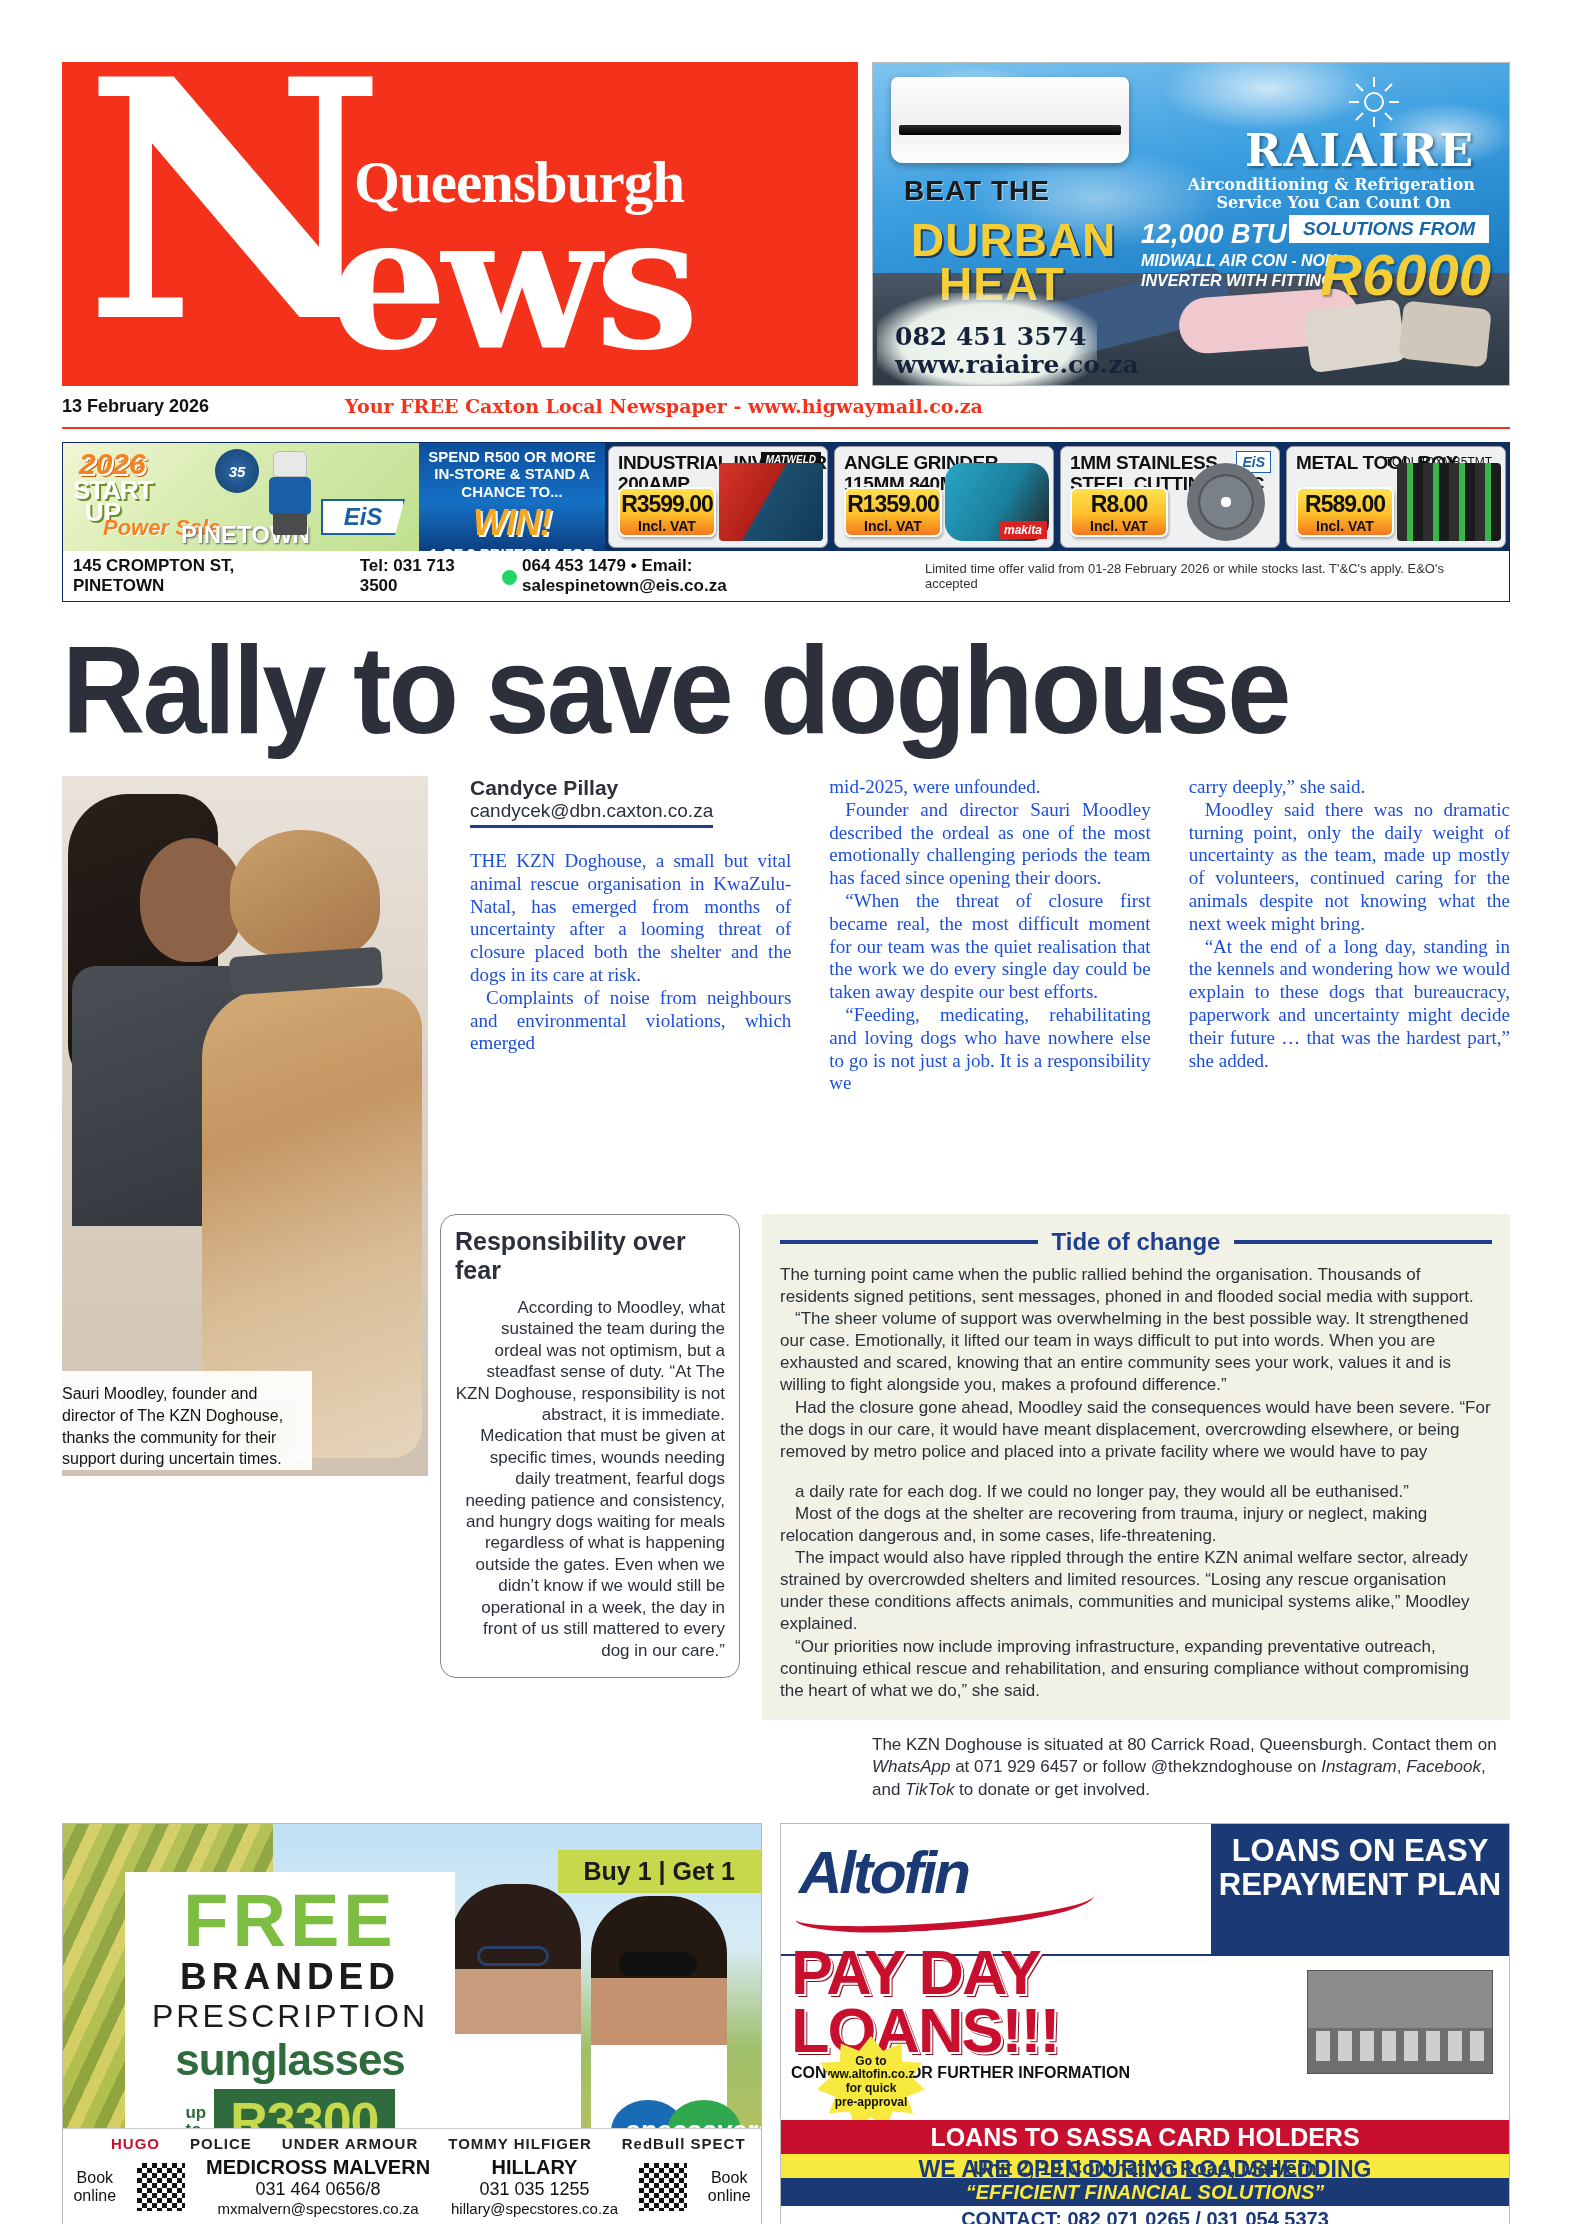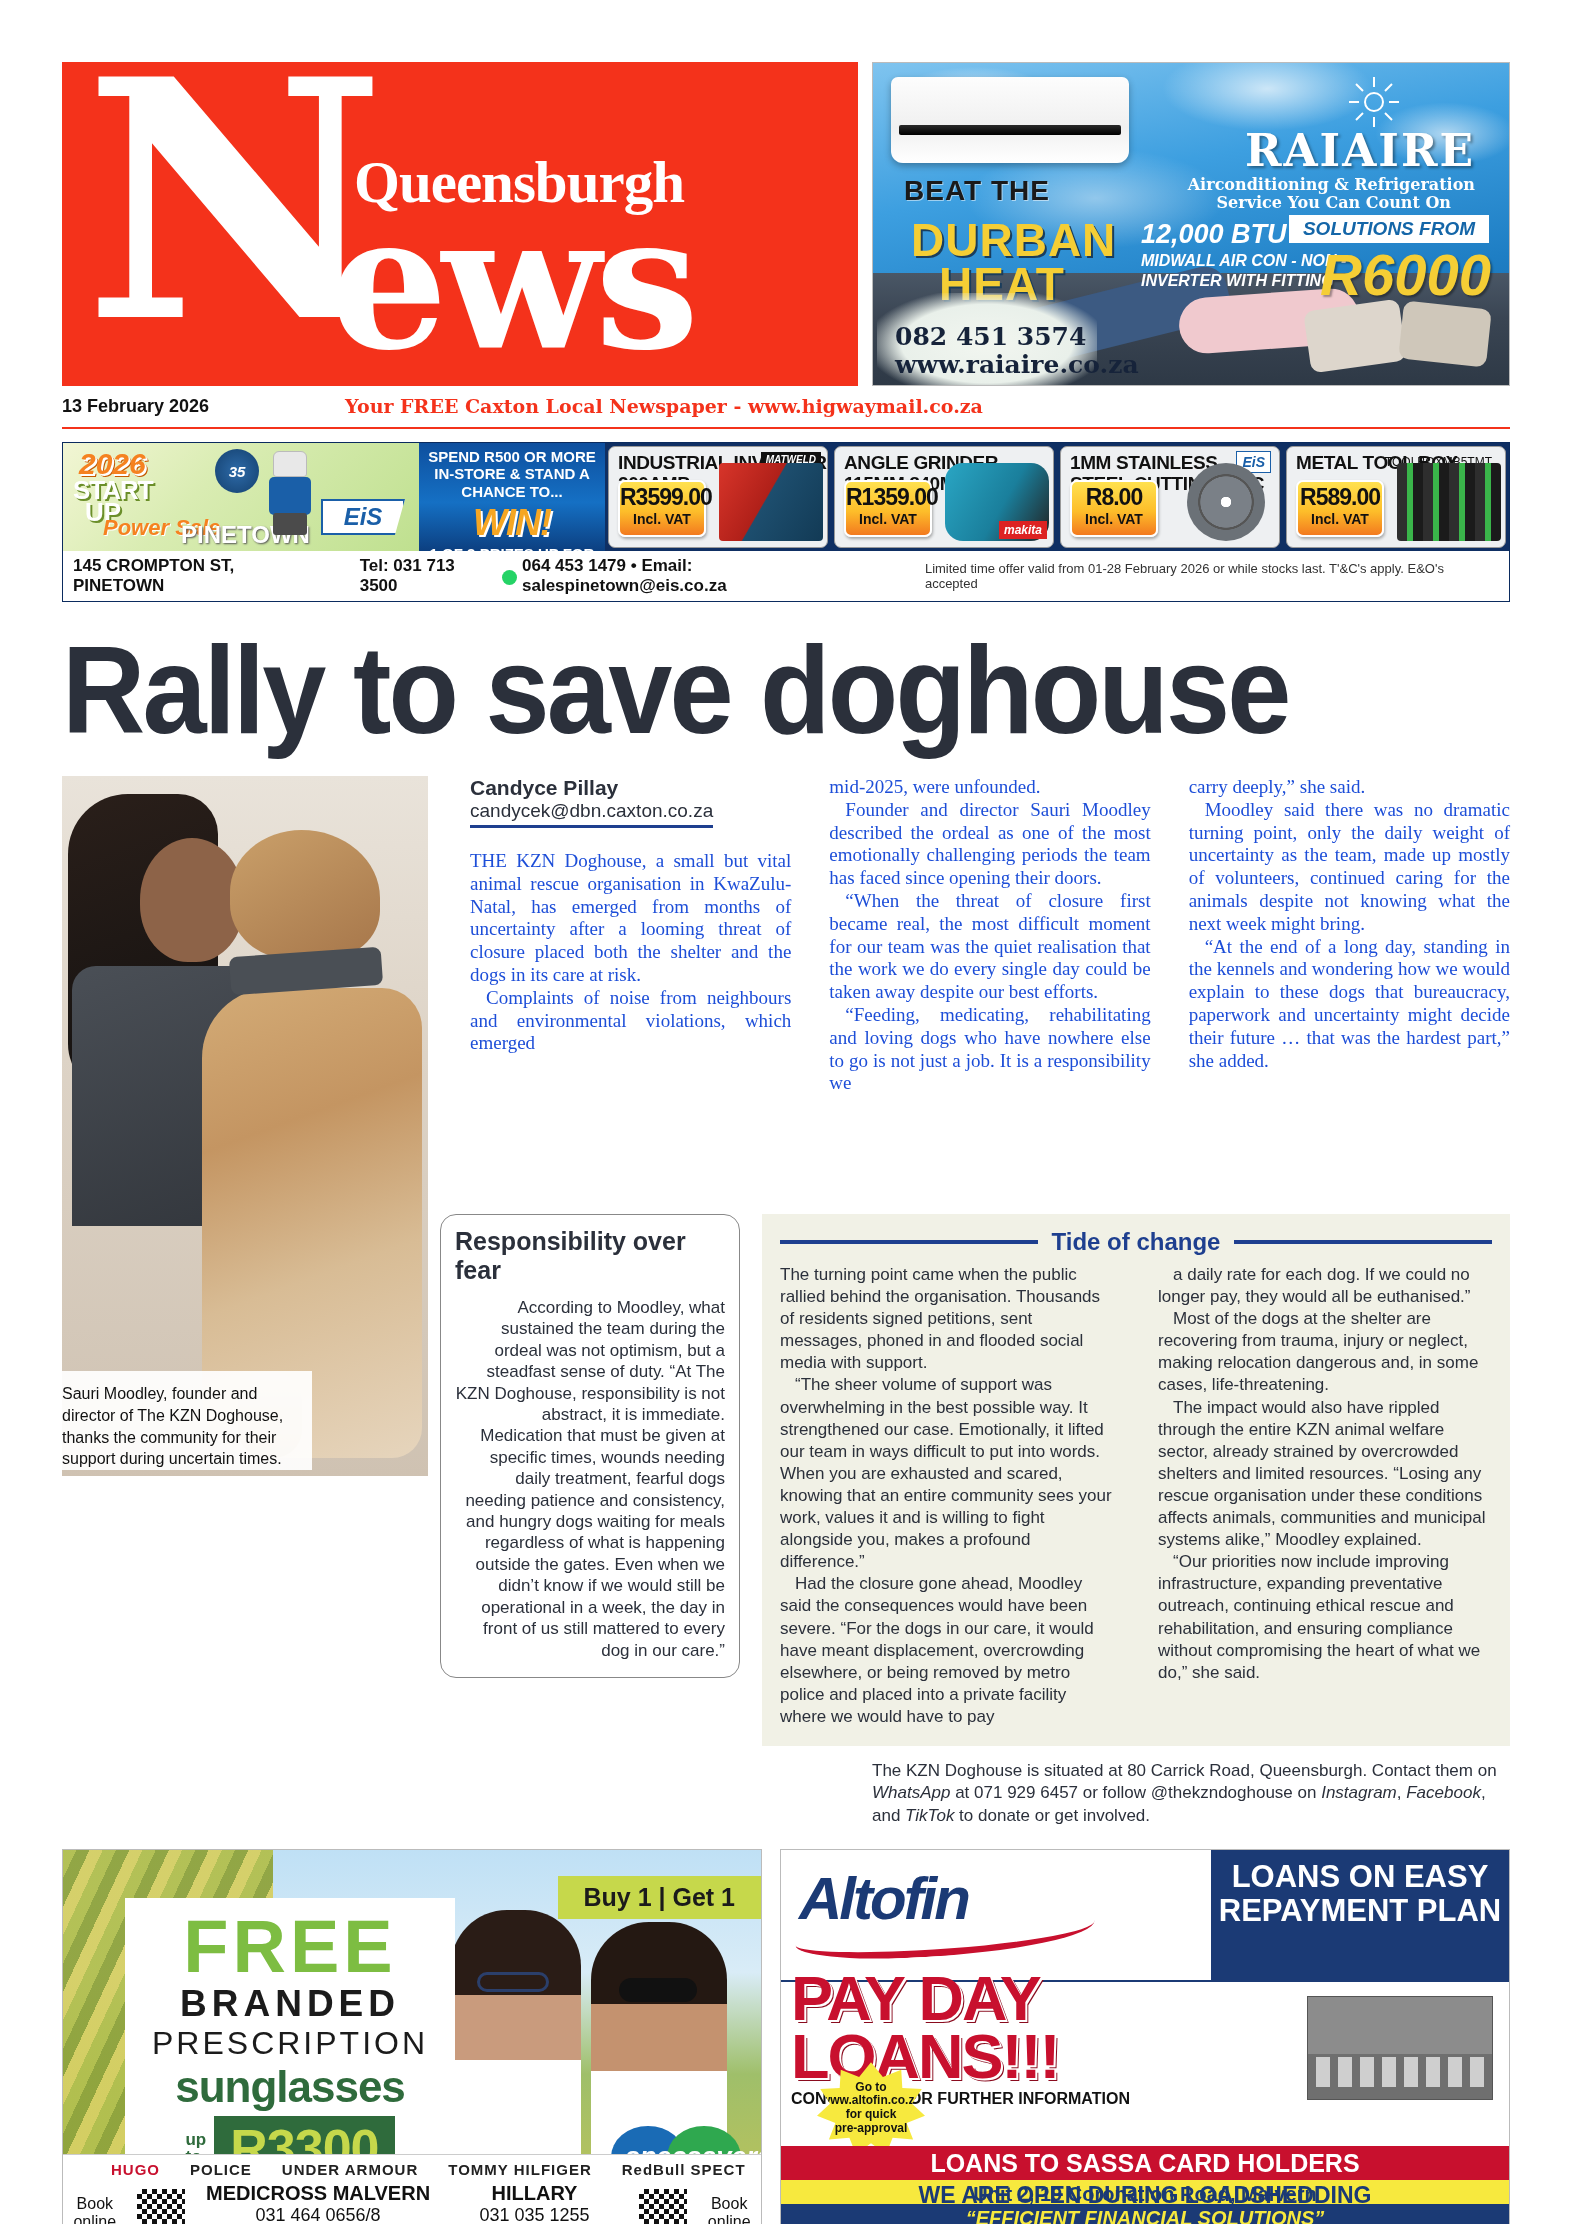--- a/index.html
+++ b/index.html
@@ -133,21 +133,21 @@
     color:#fff; text-align:center; padding:5px 4px; }
   .win-l1 { font-size:15px; font-weight:bold; line-height:1.15; }
   .win-big { font-size:36px; font-weight:bold; font-style:italic; color:#F5A623;
     text-shadow:2px 2px 0 #fff; margin:2px 0 1px; letter-spacing:-1px; }
   .win-l2 { font-size:15px; font-weight:bold; line-height:1.15; }
   .prod { flex:1; margin:3px; background:#eef0f2; border:1px solid #999; border-radius:7px;
     position:relative; overflow:hidden; }
   .prod-title { font-size:19px; font-weight:bold; color:#111; padding:6px 0 0 9px; line-height:1.08;
     letter-spacing:-.4px; }
   .prod-code { font-size:14px; color:#222; padding:3px 0 0 9px; }
-  .price-tag { position:absolute; left:9px; bottom:10px; width:88px; padding:2px 0 8px;
+  .price-tag { position:absolute; left:9px; bottom:10px; width:98px; padding:2px 0 1px;
     background:linear-gradient(180deg,#FFE14F 0%,#FDBE2A 55%,#F37A1F 100%);
     border:2px solid #fff; border-radius:7px; text-align:center;
     box-shadow:1px 2px 3px rgba(0,0,0,.3); }
   .price-val { font-size:23px; font-weight:bold; color:#111; letter-spacing:-1px; }
   .price-vat { font-size:14px; font-weight:bold; color:#111; }
   .prod-img { position:absolute; right:4px; bottom:6px; width:104px; height:78px; border-radius:4px; }
   .img-welder { background:linear-gradient(120deg,#d8352a 0%,#b02019 45%,#1d4e6e 46%,#123a55 100%); }
   .img-grinder { background:linear-gradient(120deg,#2aa6c4 0%,#1a7f9c 55%,#222 100%); border-radius:18px; }
   .img-disc { background:radial-gradient(circle at 50% 50%, #fff 0 9%, #7a8087 10% 46%, #555 47% 50%, #6b7177 51% 100%);
     border-radius:50%; width:78px; height:78px; right:14px; }
@@ -209,21 +209,21 @@
   
   .boxes { display:flex; gap:22px; margin-top:16px; align-items:flex-start; }
   .resp-box { width:366px; border:1px solid #888; border-radius:16px; background:#fff;
     padding:12px 14px 16px; position:relative; z-index:2; margin-left:0; }
   .resp-title { font-size:25px; font-weight:bold; color:#2b303b; margin-bottom:12px; }
   .resp-text { font-size:17px; color:#2b303b; line-height:1.26; text-align:right; }
   .tide-box { flex:1; background:#f1f1e6; padding:14px 18px 18px; }
   .tide-head { display:flex; align-items:center; justify-content:flex-end; gap:14px; margin-bottom:8px; }
   .tide-rule { flex:1; height:4px; background:#1e3f8f; }
   .tide-title { font-size:24px; font-weight:bold; color:#1e3f8f; }
-  .tide-cols { display:flex; gap:44px; }
+  .tide-cols { display:flex; gap:18px;flex-direction:column; }
   .tide-p { font-size:17px; color:#2b303b; line-height:1.3; }
   .tide-p.ind { text-indent:15px; }
   .footnote { font-size:17px; color:#2b303b; line-height:1.32; margin-top:14px; }
   .footnote i { font-style:italic; }
 
   
   .bottom-ads { display:flex; gap:18px; margin-top:22px; }
   .spec-ad { width:700px; border:1px solid #bbb; position:relative; overflow:hidden; height:410px;
     background:linear-gradient(180deg,#bfe0f5 0%,#d9ecf7 30%,#9fbf6a 55%,#c9c453 100%); }
   .spec-foliage { position:absolute; left:0; top:0; width:210px; height:310px;

